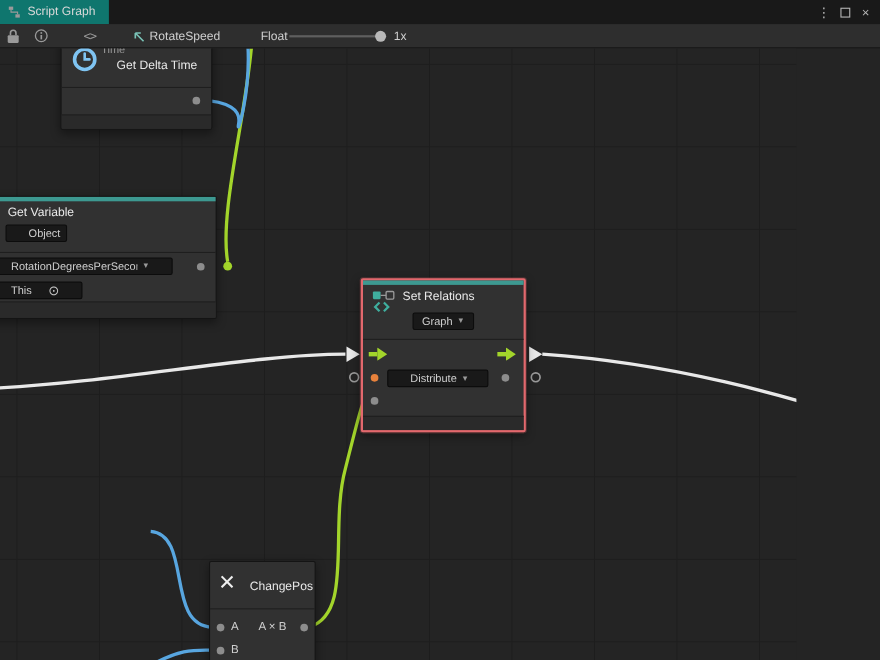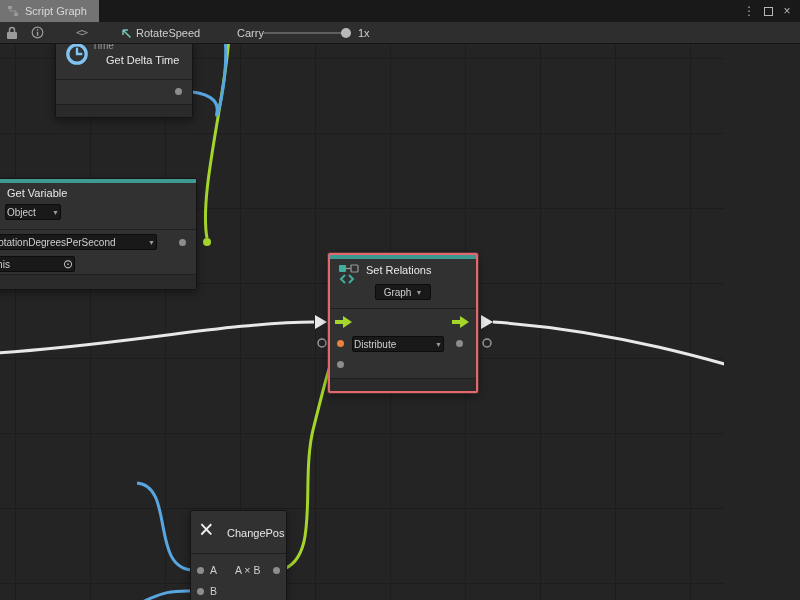--- a/index.html
+++ b/index.html
@@ -1,21 +1,21 @@
 <!DOCTYPE html>
 <html><head>
 <meta charset="utf-8">
 <style>
   *{margin:0;padding:0;box-sizing:border-box}
   html,body{width:800px;height:600px;overflow:hidden}
   body{background:#242424;font-family:"Liberation Sans",sans-serif;position:relative;color:#d8d8d8}
 
   
   .tabbar{position:absolute;top:0;left:0;width:800px;height:22px;background:#191919;display:flex;align-items:stretch}
-  .tab{display:flex;align-items:center;gap:6px;padding:0 12px 0 7px;background:#737373;color:#d8d8d8;font-size:11px;white-space:nowrap}
+  .tab{display:flex;align-items:center;gap:6px;padding:0 12px 0 7px;background:#0f766e;color:#d8d8d8;font-size:11px;white-space:nowrap}
   .win-controls{margin-left:auto;display:flex;align-items:center;gap:3px;padding-right:5px;color:#b6b6b6}
   .wc{width:16px;height:18px;display:flex;align-items:center;justify-content:center;font-size:12px;cursor:default}
   .maxbox-inner{width:9px;height:9px;border:1px solid #b6b6b6;display:block}
 
   
   .toolbar{position:absolute;top:22px;left:0;width:800px;height:22px;background:#2e2e2e;border-bottom:1px solid #151515;font-size:11px;color:#d8d8d8}
   .toolbar .ti{position:absolute;top:0;height:21px;display:flex;align-items:center}
   .tb-buttons{position:absolute;right:0;top:0;height:21px;display:flex;align-items:stretch}
   .tb-btn{display:flex;align-items:center;padding:0 6px;font-size:10.5px;border-left:1px solid #262626;white-space:nowrap;cursor:default}
   .tb-btn.disabled{color:#7c7c7c}
@@ -33,21 +33,21 @@
   .node{position:absolute;background:#313131;border:1px solid #141414;border-radius:2px;box-shadow:0 3px 9px rgba(0,0,0,.4)}
   .node.selected{border:2px solid #e2686d;box-shadow:0 0 0 1px rgba(226,104,109,.25),0 3px 9px rgba(0,0,0,.4)}
   .tealbar{position:absolute;left:0;top:0;right:0;height:4px;background:#3d9991}
   .divider{position:absolute;left:0;right:0;height:1px;background:#1e1e1e}
   .nfooter{position:absolute;left:0;right:0;bottom:0;background:#2a2a2a;border-top:1px solid #1e1e1e}
   .ntitle{position:absolute;font-size:11px;color:#e8e8e8;white-space:nowrap}
   .nsub{position:absolute;font-size:10px;color:#9a9a9a;white-space:nowrap}
   .plabel{position:absolute;font-size:10.5px;color:#cfcfcf;white-space:nowrap}
   .port{position:absolute;width:7px;height:7px;border-radius:50%;background:#8d8d8d}
   .port.orange{background:#e8823c}
-  .chip{position:absolute;background:#191919;border:1px solid #0c0c0c;border-radius:2px;display:flex;align-items:center;font-size:10px;color:#cfcfcf;padding:0 1px;height:16px;overflow:hidden;white-space:nowrap}
+  .chip{position:absolute;background:#191919;border:1px solid #0c0c0c;border-radius:2px;display:flex;align-items:center;font-size:10px;color:#cfcfcf;padding:0 20px;height:16px;overflow:hidden;white-space:nowrap}
   .chip .chev{font-size:7px;color:#9a9a9a;margin-left:auto;padding-left:4px}
   .chip.center{justify-content:center}
   .chip.center .chev{margin-left:4px;padding-left:0}
   .floaticon{position:absolute;width:18px;height:18px;border-radius:50%;background:#5fb2ea}
   .xsym{position:absolute;font-size:25px;line-height:25px;color:#f0f0f0}
   .flowarrow{position:absolute}
   .targetglyph{margin-left:auto;font-size:12px;color:#c8c8c8;line-height:1}
 </style>
 </head>
 <body>
@@ -84,21 +84,21 @@
       <rect x="5.8" y="5.8" width="1.5" height="4" fill="#9a9a9a"></rect>
     </svg>
   </span>
   <span class="ti dim-ic" style="left:76px;font-family:'DejaVu Sans Mono',monospace;font-size:11px;letter-spacing:-1px">&lt;&gt;</span>
   <span class="ti" style="left:120px">
     <svg width="12" height="12" viewBox="0 0 12 12">
       <path d="M10.5 10.5 L3 3 M3 3 h5 M3 3 v5" stroke="#79c2b6" stroke-width="1.5" fill="none"></path>
     </svg>
   </span>
   <span class="ti" style="left:136px;color:#cfcfcf">RotateSpeed</span>
-  <span class="ti" style="left:237px;color:#cfcfcf">Carry</span>
+  <span class="ti" style="left:237px;color:#cfcfcf">Float</span>
   <div class="slider-track">
     <div class="slider-handle"></div>
   </div>
   <span class="ti" style="left:358px;color:#cfcfcf">1x</span>
 </div>
 
 <div class="canvas">
 
   <svg class="wires" width="800" height="556">
     <path d="M -6 309 C 110 303, 230 278, 314 278" stroke="#e8e8e8" stroke-width="3" fill="none"></path>

